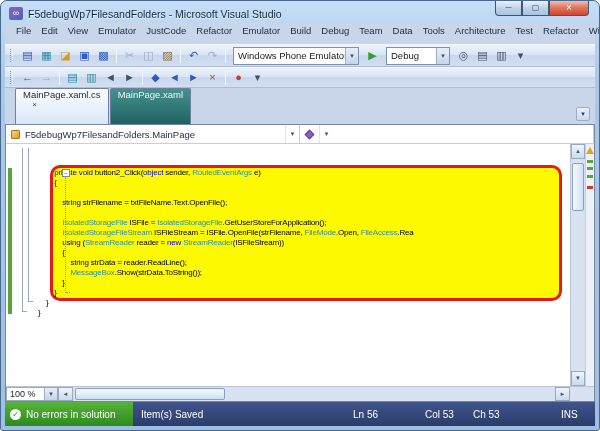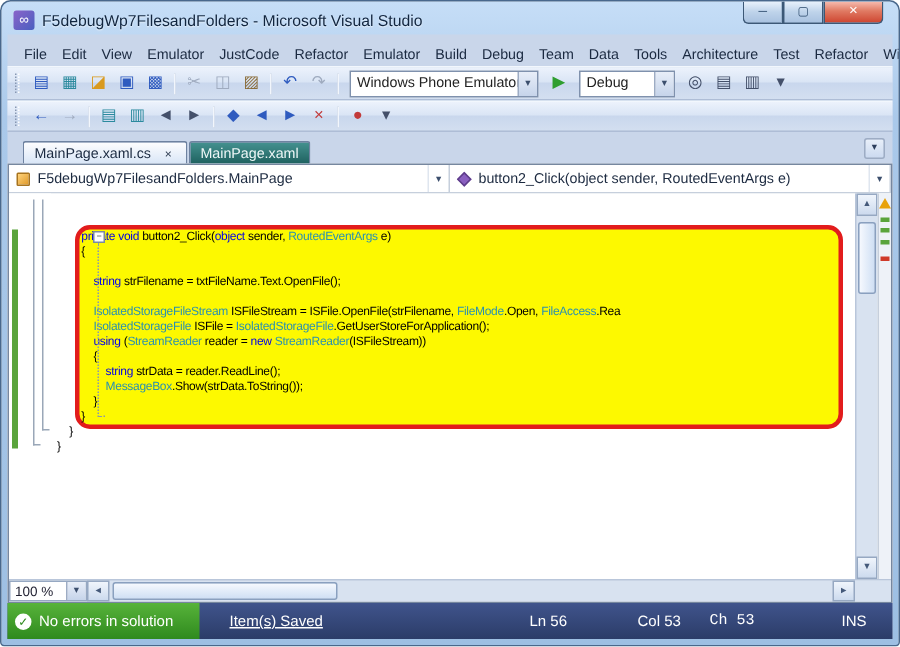--- a/index.html
+++ b/index.html
@@ -17,42 +17,42 @@
   .title-text{font-size:10.5px;color:#10253f;text-shadow:0 1px 1px rgba(255,255,255,.75);white-space:nowrap;}
   .win-controls{position:absolute;top:0;right:10px;display:flex;z-index:5;}
   .winbtn{width:27px;height:15px;border:1px solid #3c5876;border-top:none;
     background:linear-gradient(180deg,#e9f2fc,#bed3ea 50%,#a9c2e0);
     color:#2c4a6b;font-size:8px;line-height:13px;text-align:center;}
   .winbtn.first{border-radius:0 0 0 4px;}
   .winbtn.close{width:40px;border-radius:0 0 4px 0;color:#fff;font-size:10px;
     background:linear-gradient(180deg,#f6bcb0,#e07a63 45%,#ce4631);}
   
   .chrome{flex:1;margin:0 4px 4px;display:flex;flex-direction:column;background:#c9d6ea;min-height:0;}
-  .menubar{flex:0 0 21px;display:flex;align-items:flex-end;padding-left:6px;}
+  .menubar{flex:0 0 21px;display:flex;align-items:flex-start;padding-left:6px;}
   .menu-item{font-size:9.5px;color:#1a2940;padding:2px 5px;white-space:nowrap;cursor:default;}
   .toolbar{flex:0 0 23px;display:flex;align-items:center;padding:0 4px;
     background:linear-gradient(180deg,#ecf2fc 0%,#dae5f5 45%,#c9d7ed 50%,#d3dff0 100%);
     border-top:1px solid #f2f7fd;border-bottom:1px solid #aebdd6;}
   .toolbar.second{flex:0 0 21px;}
   .grip{width:3px;height:13px;border-left:1px dotted #8797b2;border-right:1px dotted #ffffff;margin:0 5px 0 1px;}
   .tb-group{display:flex;align-items:center;}
   .tb-icon{width:17px;height:17px;font-size:11px;line-height:17px;text-align:center;margin:0 1px;cursor:default;}
   .tb-sep{width:1px;height:14px;background:#a9b8d0;border-right:1px solid #f2f6fc;margin:0 3px;}
   .c-blue{color:#2f5bbf}.c-teal{color:#2b8a9e}.c-yellow{color:#d99a1f}.c-green{color:#2f9e2f}
   .c-red{color:#c23a3a}.c-dark{color:#44506a}.c-dis{color:#9fabbf}.c-brown{color:#8a6d3b}
   .combo{display:flex;align-items:center;height:18px;background:#fff;border:1px solid #7f91ad;margin:0 4px;}
   .combo-text{font-size:9.5px;color:#222;padding:0 4px;flex:1;white-space:nowrap;overflow:hidden;}
   .combo.target{width:126px;}
   .combo.config{width:64px;}
   .combo-arrow{width:13px;height:100%;flex:0 0 13px;background:linear-gradient(180deg,#e8eef8,#c6d4ea);
     border-left:1px solid #9dacc4;font-size:7px;line-height:16px;text-align:center;color:#3c4f6d;}
   
   .tabstrip{flex:0 0 21px;display:flex;align-items:flex-end;padding-left:10px;position:relative;}
-  .tab{height:15px;display:flex;align-items:center;padding:0 7px;font-size:9.5px;
-    border:1px solid #6e82a0;border-bottom:none;border-radius:2px 2px 0 0;margin-right:1px;cursor:default;}
+  .tab{height:36px;display:flex;align-items:flex-start;padding:0 7px;font-size:9.5px;
+    border:1px solid #6e82a0;border-bottom:none;border-radius:2px 2px 0 0;margin-right:1px;cursor:default;flex-direction:column;}
   .tab.active{background:linear-gradient(180deg,#fdfdfe,#d9e6f7);color:#1a2940;}
   .tab.teal{background:linear-gradient(180deg,#44918f,#1f6260);color:#eef7f7;}
   .tab-close{margin-left:7px;font-size:8px;color:#2c3a50;width:9px;height:9px;line-height:9px;text-align:center;}
   .tab-list-btn{position:absolute;right:5px;bottom:3px;width:14px;height:14px;font-size:7px;line-height:12px;
     text-align:center;color:#2c3e5c;background:linear-gradient(180deg,#e8eff9,#ccdaf0);
     border:1px solid #9dacc4;border-radius:2px;}
   
   .editor-shell{flex:1;border:1px solid #76879f;background:#fff;display:flex;flex-direction:column;min-height:0;}
   .navbar{flex:0 0 19px;display:flex;border-bottom:1px solid #c6cfdc;background:#eef2f8;}
   .nav-combo{flex:1;display:flex;align-items:center;background:#fff;border-right:1px solid #c6cfdc;min-width:0;}
@@ -102,25 +102,25 @@
     background:linear-gradient(180deg,#f6f9fe,#cfdff4);border:1px solid #8aa0bf;border-radius:2px;}
   .scroll-btn.h{width:15px;flex:0 0 15px;height:100%;line-height:12px;}
   .scroll-corner{flex:0 0 24px;background:#d8e2f0;}
   
   .statusbar{flex:0 0 24px;display:flex;align-items:center;color:#fff;font-size:10px;
     background:linear-gradient(180deg,#40548c,#2b3c68);}
   .sb-green{height:100%;flex:0 0 128px;display:flex;align-items:center;padding-left:5px;
     background:linear-gradient(180deg,#57b33a,#2f8a1e);}
   .chk{width:11px;height:11px;flex:0 0 11px;border-radius:50%;background:#fff;color:#2f8a1e;
     font-size:8px;line-height:11px;text-align:center;font-weight:bold;margin-right:5px;}
-  .sb-saved{margin-left:20px;text-decoration:underline;}
+  .sb-saved{margin-left:8px;}
   .sb-spacer{flex:1;}
   .sb-ln{flex:0 0 72px;}
   .sb-col{flex:0 0 48px;}
-  .sb-ch{flex:0 0 88px;font-family:Liberation Mono, monospace;}
+  .sb-ch{flex:0 0 88px;}
   .sb-mode{flex:0 0 30px;margin-right:4px;}
 </style>
 </head>
 <body>
 
 <div class="window">
 
   <div class="titlebar">
     <span class="app-icon">∞</span>
     <span class="title-text">F5debugWp7FilesandFolders - Microsoft Visual Studio</span>
@@ -240,21 +240,20 @@
     <div class="editor-shell">
 
       <div class="navbar">
         <div class="nav-combo">
           <span class="nav-icon class-icon"></span>
           <span class="nav-text">F5debugWp7FilesandFolders.MainPage</span>
           <span class="nav-arrow">▾</span>
         </div>
         <div class="nav-combo">
           <span class="nav-icon method-icon"></span>
-          <span class="nav-text">button2_Click(object sender, RoutedEventArgs e)</span>
           <span class="nav-arrow">▾</span>
         </div>
       </div>
 
       <div class="editor-main">
         <div class="gutter">
           <div class="change-bar"></div>
           <div class="scope-line s1"></div>
           <div class="scope-line s2"></div>
         </div>
@@ -263,22 +262,22 @@
           <div class="collapse-box">−</div>
           <div class="collapse-line"></div>
           <div class="code-lines">
               <div class="cl"></div>
               <div class="cl"></div>
               <div class="cl"><span>        </span><span class="kw">private</span><span> </span><span class="kw">void</span><span> button2_Click(</span><span class="kw">object</span><span> sender, </span><span class="ty">RoutedEventArgs</span><span> e)</span></div>
               <div class="cl"><span>        {</span></div>
               <div class="cl"></div>
               <div class="cl"><span>            </span><span class="kw">string</span><span> strFilename = txtFileName.Text.OpenFile();</span></div>
               <div class="cl"></div>
+              <div class="cl"><span>            </span><span class="ty">IsolatedStorageFile</span><span> ISFile = </span><span class="ty">IsolatedStorageFile</span><span>.GetUserStoreForApplication();</span></div>
               <div class="cl"><span>            </span><span class="ty">IsolatedStorageFileStream</span><span> ISFileStream = ISFile.OpenFile(strFilename, </span><span class="ty">FileMode</span><span>.Open, </span><span class="ty">FileAccess</span><span>.Rea</span></div>
-              <div class="cl"><span>            </span><span class="ty">IsolatedStorageFile</span><span> ISFile = </span><span class="ty">IsolatedStorageFile</span><span>.GetUserStoreForApplication();</span></div>
               <div class="cl"><span>            </span><span class="kw">using</span><span> (</span><span class="ty">StreamReader</span><span> reader = </span><span class="kw">new</span><span> </span><span class="ty">StreamReader</span><span>(ISFileStream))</span></div>
               <div class="cl"><span>            {</span></div>
               <div class="cl"><span>                </span><span class="kw">string</span><span> strData = reader.ReadLine();</span></div>
               <div class="cl"><span>                </span><span class="ty">MessageBox</span><span>.Show(strData.ToString());</span></div>
               <div class="cl"><span>            }</span></div>
               <div class="cl"><span>        }</span></div>
               <div class="cl"><span>    }</span></div>
               <div class="cl"><span>}</span></div>
             </div>
         </div>

